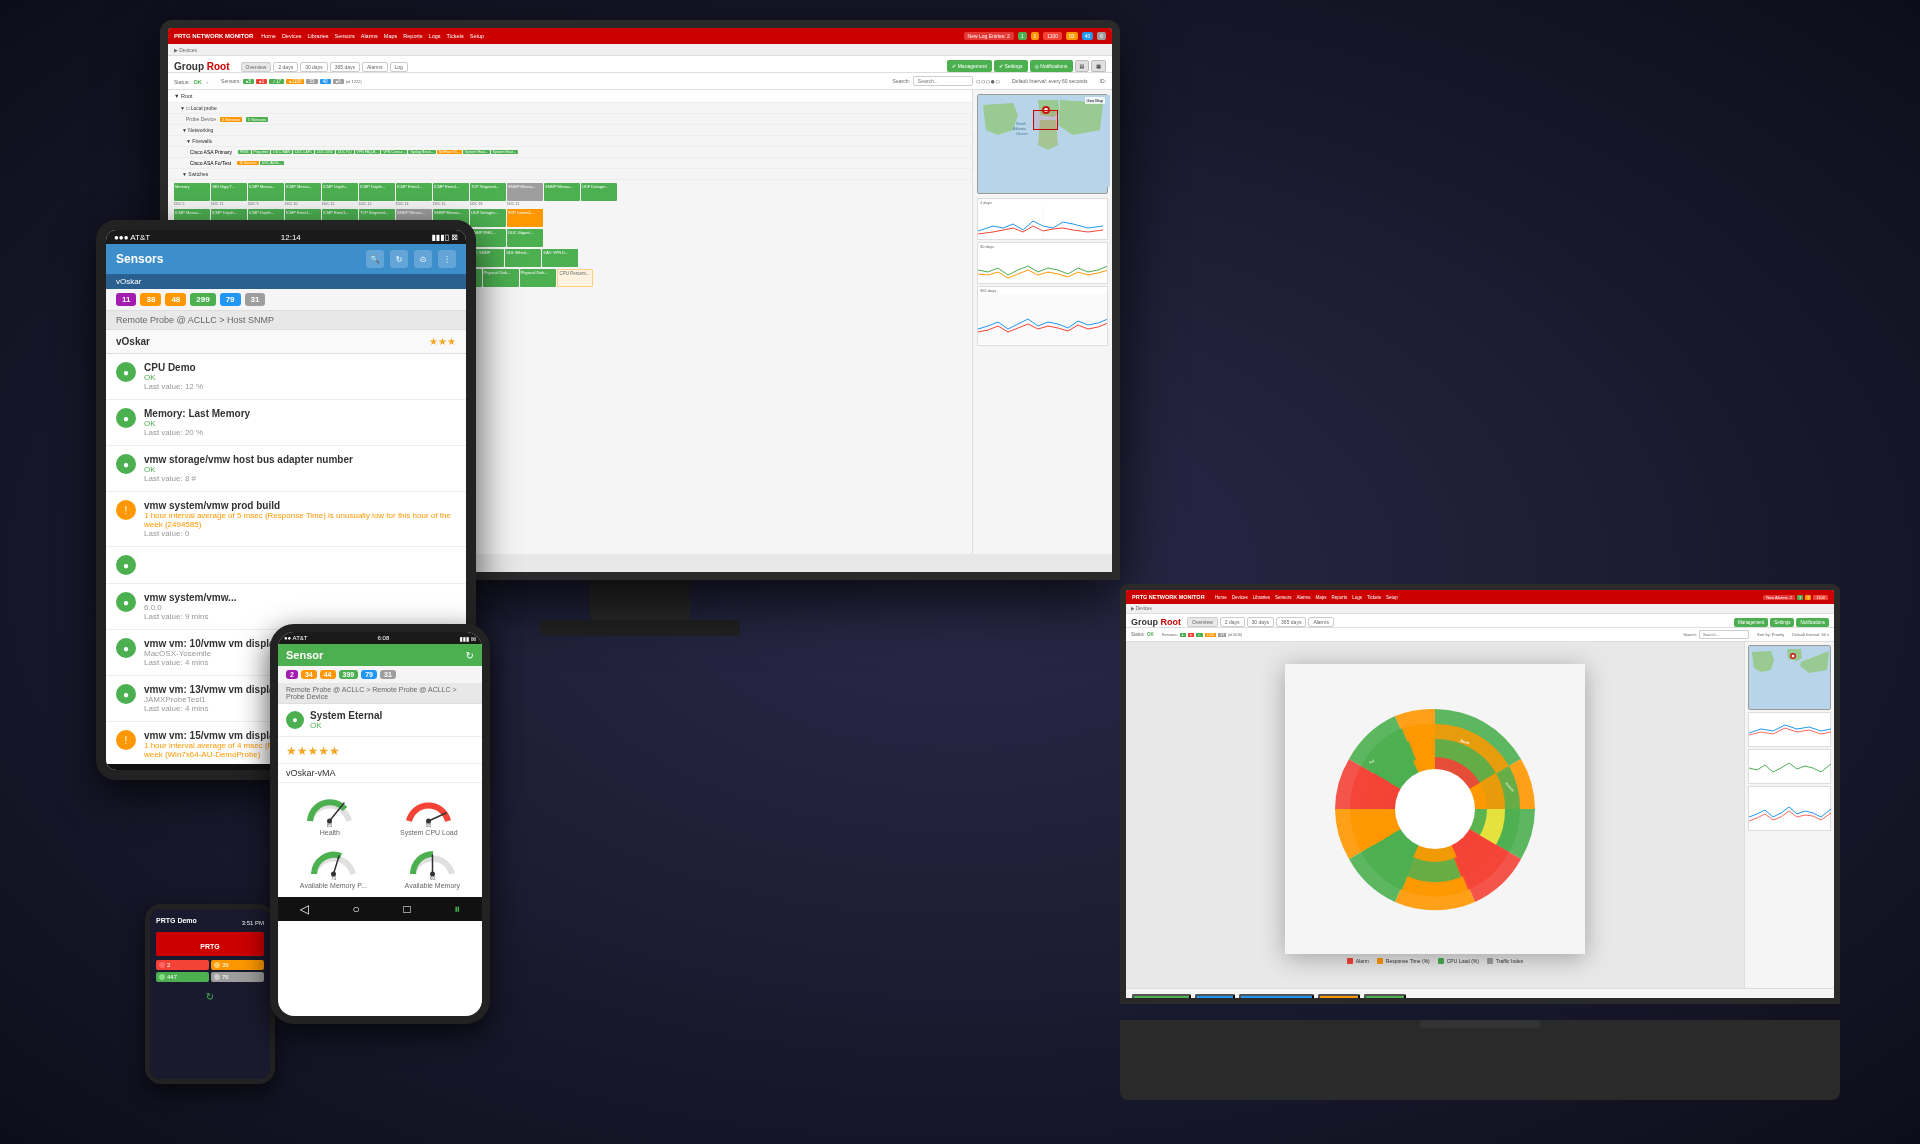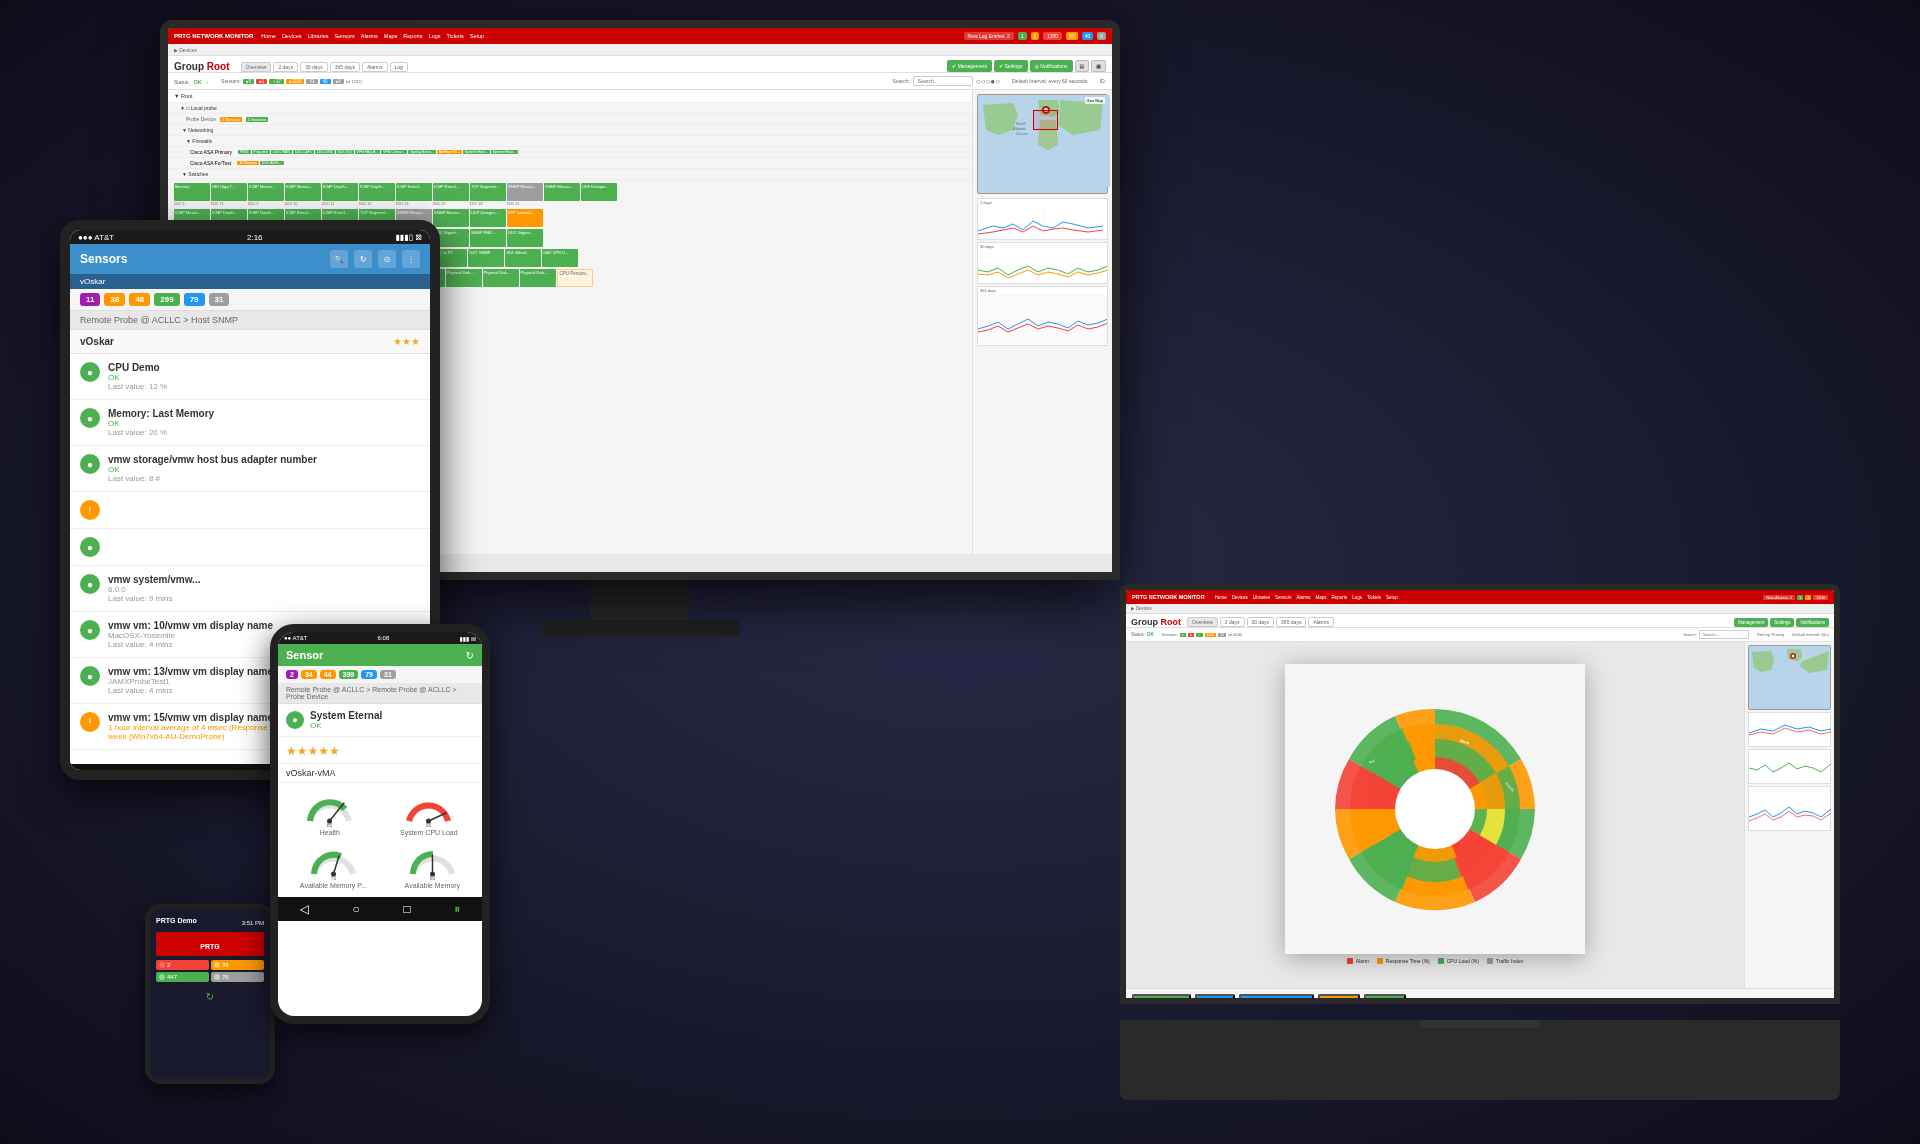--- a/index.html
+++ b/index.html
@@ -100,20 +100,21 @@
       z-index: 10;
     }
     .tablet-frame {
       width: 100%;
       height: 100%;
       background: #111;
       border-radius: 20px;
       border: 10px solid #222;
       box-shadow: 0 15px 40px rgba(0,0,0,0.7);
       overflow: hidden;
+      margin-left: 36px;
     }
     .tablet-screen {
       width: 100%;
       height: 100%;
       background: #1a1a1a;
       overflow: hidden;
     }
 
     
     .phone {
@@ -894,21 +895,21 @@
   <div class="laptop-keyboard"></div>
 </div>
 
 <div class="tablet">
   <div class="tablet-frame">
     <div class="tablet-screen">
       <div class="tablet-prtg">
 
         <div style="background:#1a1a1a;height:14px;display:flex;align-items:center;justify-content:space-between;padding:0 8px;">
           <span style="color:#fff;font-size:8px;">●●● AT&amp;T</span>
-          <span style="color:#fff;font-size:8px;">2:16</span>
+          <span style="color:#fff;font-size:8px;">12:14</span>
           <span style="color:#fff;font-size:8px;">▮▮▮▯ ⊠</span>
         </div>
 
         <div class="tablet-header">
           <span class="tablet-header-title">Sensors</span>
           <div class="tablet-header-icons">
             <div class="tablet-header-icon">🔍</div>
             <div class="tablet-header-icon">↻</div>
             <div class="tablet-header-icon">⊙</div>
             <div class="tablet-header-icon">⋮</div>
@@ -959,20 +960,25 @@
             <div class="tablet-item-icon icon-green">●</div>
             <div class="tablet-item-content">
               <div class="tablet-item-title">vmw storage/vmw host bus adapter number</div>
               <div class="tablet-item-status">OK</div>
               <div class="tablet-item-detail">Last value: 8 #</div>
             </div>
           </div>
 
           <div class="tablet-list-item">
             <div class="tablet-item-icon icon-yellow">!</div>
+            <div class="tablet-item-content">
+              <div class="tablet-item-title">vmw system/vmw prod build</div>
+              <div style="font-size:8px;color:#ff9800;">1 hour interval average of 5 msec (Response Time) is unusually low for this hour of the week (2494585)</div>
+              <div class="tablet-item-detail">Last value: 0</div>
+            </div>
           </div>
 
           <div class="tablet-list-item">
             <div class="tablet-item-icon icon-green">●</div>
           </div>
 
           <div class="tablet-list-item">
             <div class="tablet-item-icon icon-green">●</div>
             <div class="tablet-item-content">
               <div class="tablet-item-title">vmw system/vmw...</div>

